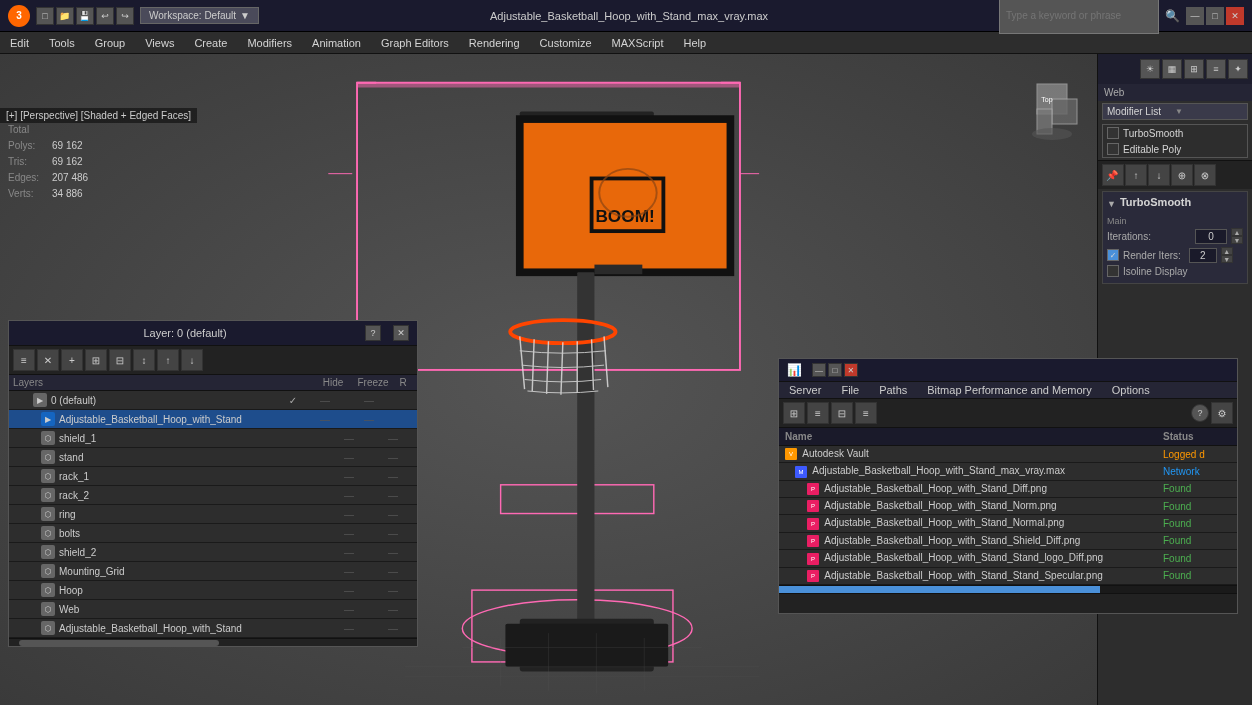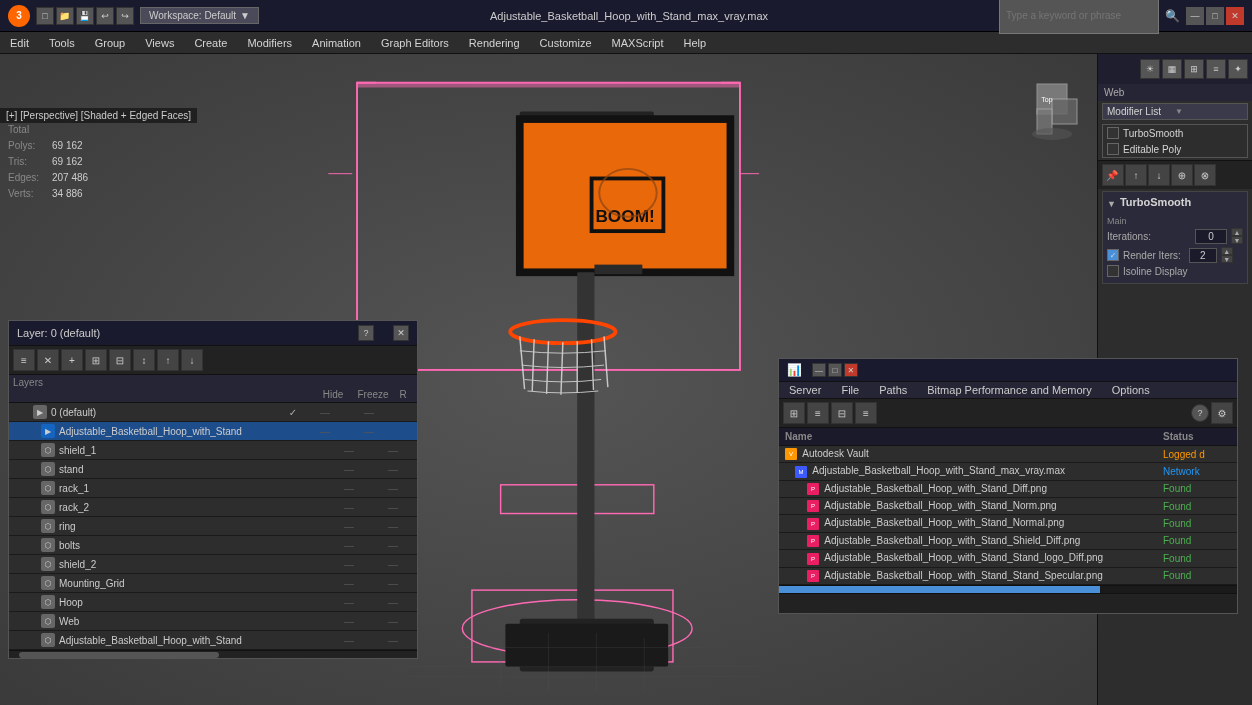--- a/index.html
+++ b/index.html
@@ -282,22 +282,23 @@
       width: 410px;
       background: #2d2d2d;
       border: 1px solid #555;
       z-index: 20;
     }
     .layer-panel-title {
       background: #1a1a2e;
       padding: 4px 8px;
       display: flex;
       align-items: center;
-      gap: 19px;
+      gap: 12px;
       border-bottom: 1px solid #111;
+      text-align: center;
     }
     .layer-panel-title .title-text {
       flex: 1; font-size: 11px; color: #ccc;
     }
     .layer-panel-title .title-btn {
       width: 16px; height: 16px;
       background: #555;
       border: 1px solid #333;
       display: flex; align-items: center; justify-content: center;
       font-size: 9px; cursor: pointer; color: #ccc;
@@ -317,21 +318,21 @@
       font-size: 10px; cursor: pointer; color: #ccc;
     }
 
     .layer-headers {
       display: flex;
       background: #252535;
       border-bottom: 1px solid #111;
       padding: 2px 4px;
     }
     .layer-headers .lh-name { flex: 1; font-size: 10px; color: #888; }
-    .layer-headers .lh-col { width: 40px; text-align: center; font-size: 10px; color: #888; margin-top: 12px; }
+    .layer-headers .lh-col { width: 40px; text-align: center; font-size: 10px; color: #888; }
 
     .layer-list {
       max-height: 280px;
       overflow-y: auto;
     }
     .layer-item {
       display: flex;
       align-items: center;
       padding: 2px 4px;
       gap: 4px;

